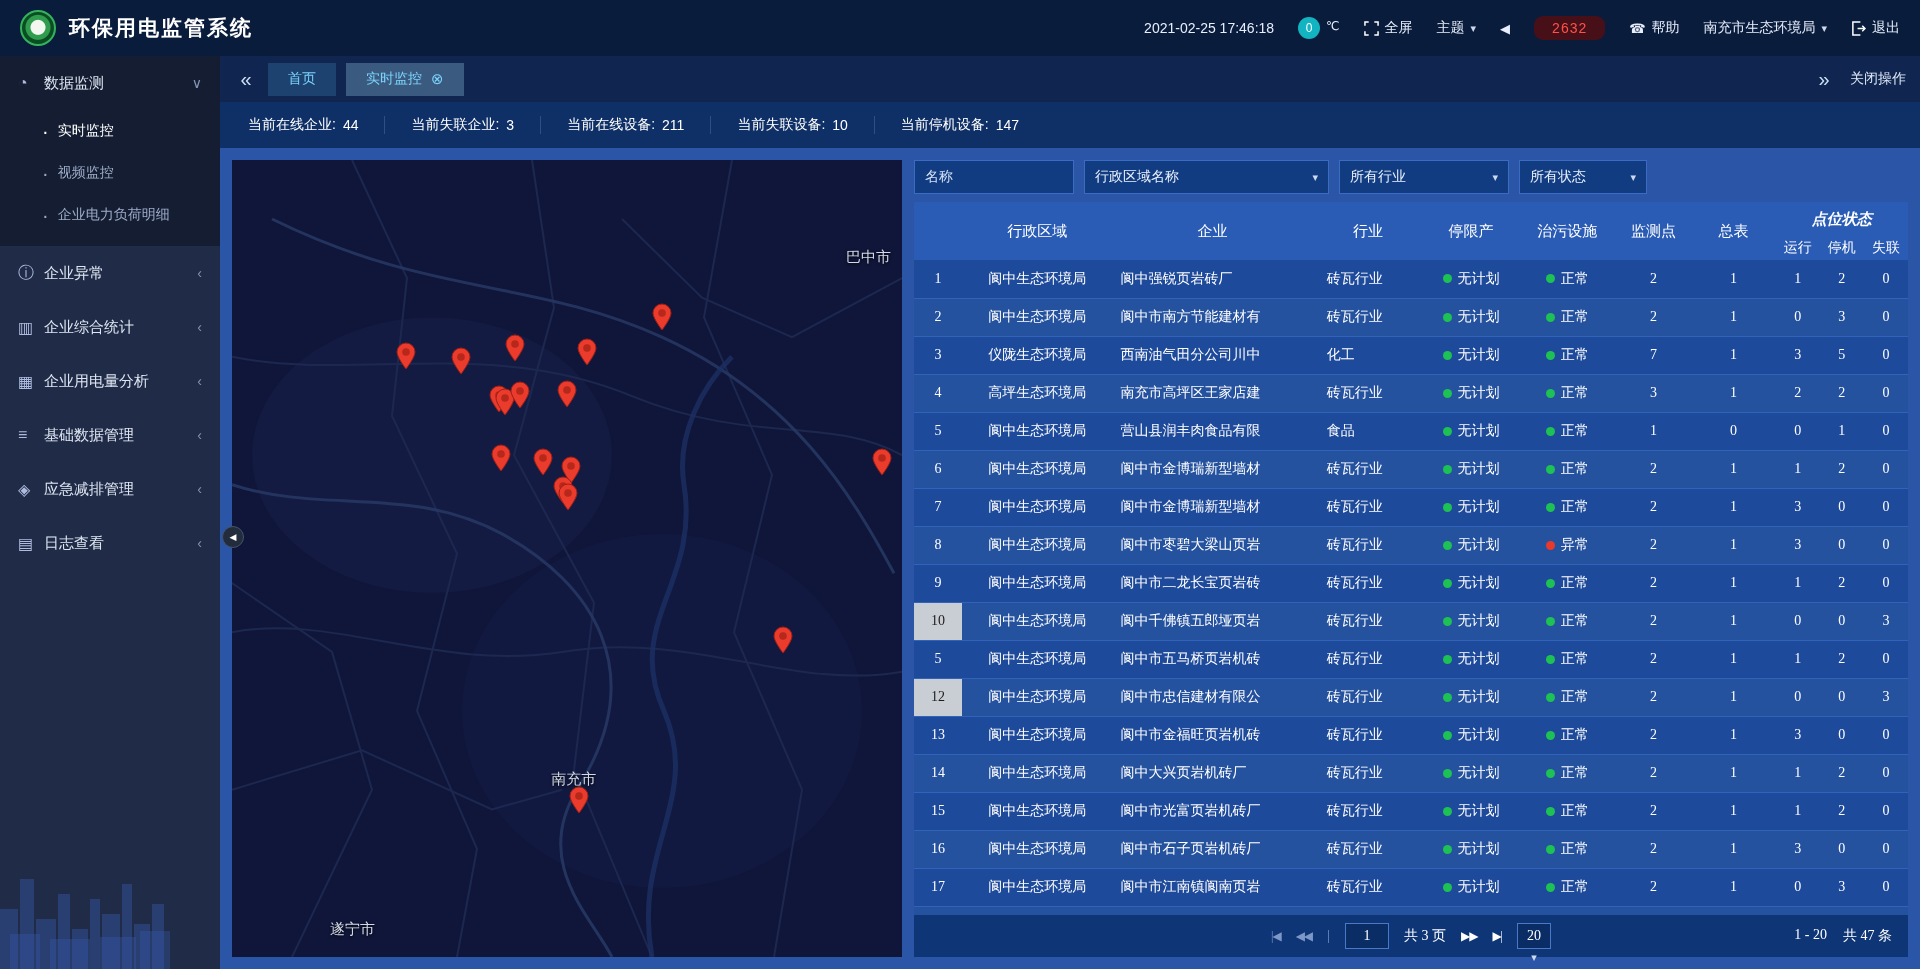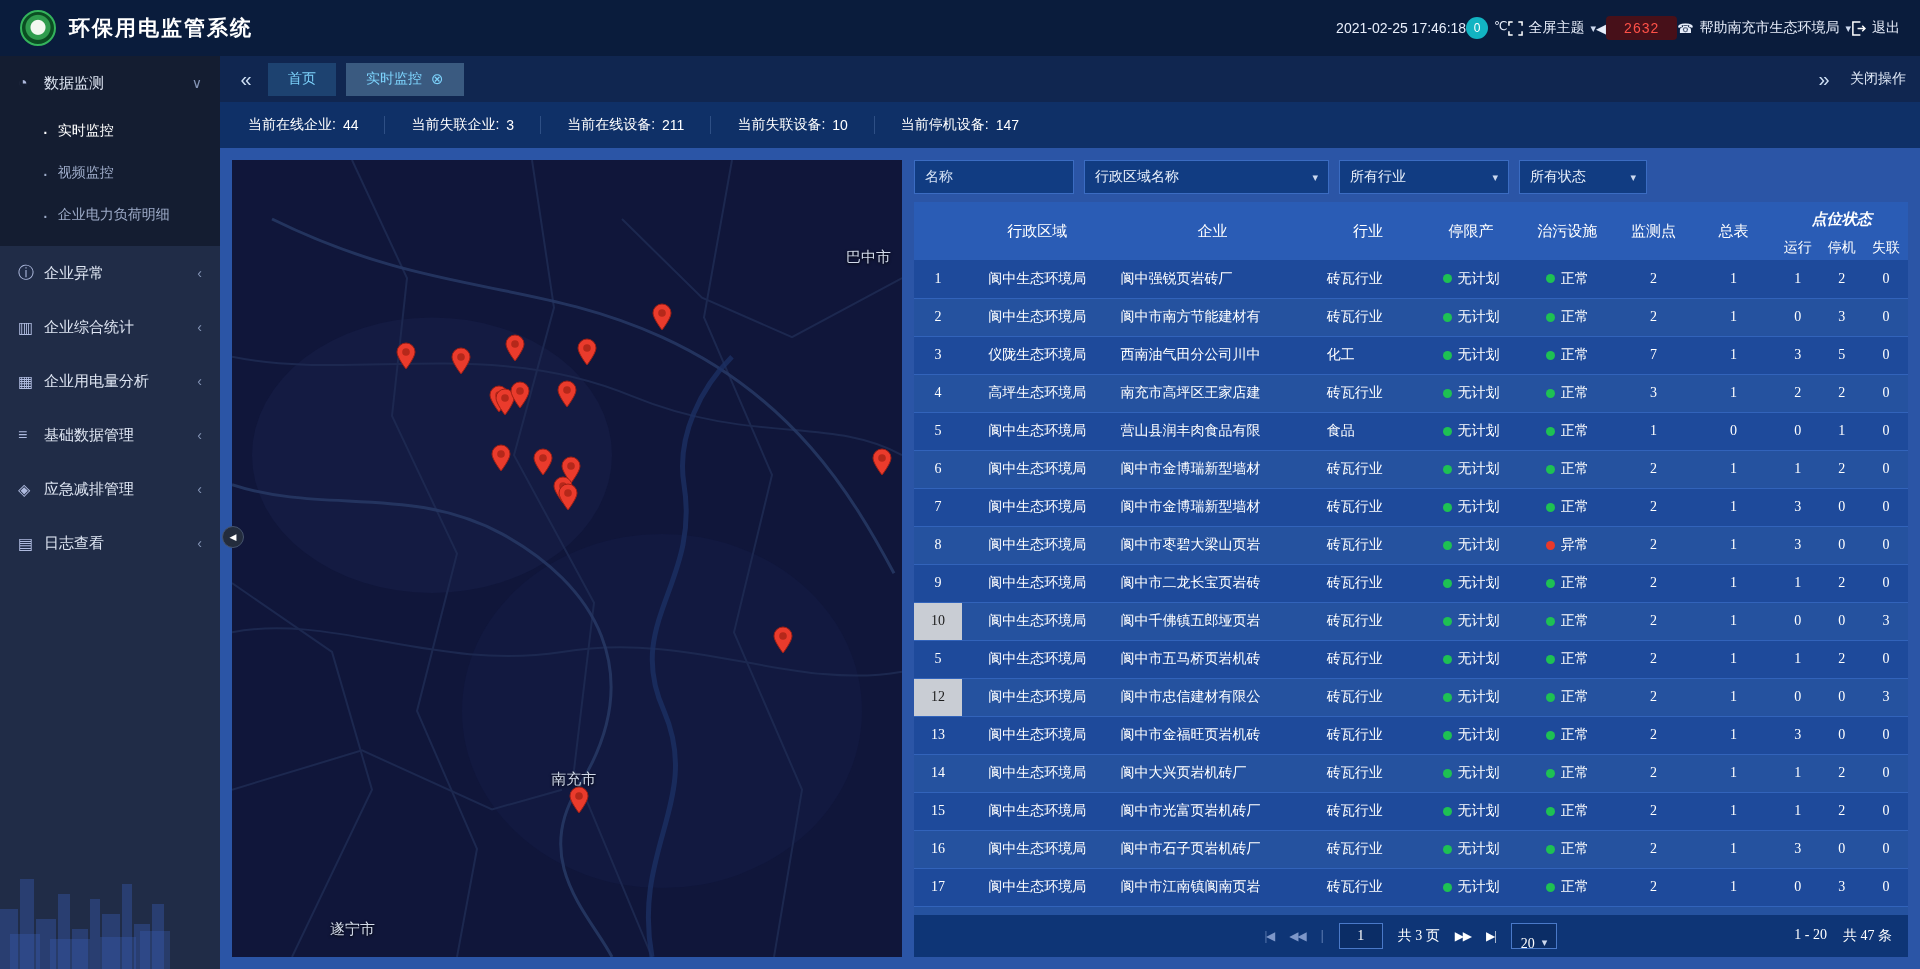--- a/index.html
+++ b/index.html
@@ -5,25 +5,25 @@
   * { box-sizing: border-box; margin: 0; padding: 0; }
   html,body { width:1920px; height:969px; overflow:hidden; }
   body { font-family:"Liberation Sans","DejaVu Sans",sans-serif; background:#2b55a6; color:#fff; }
 
   
   .topbar { height:56px; background:#0a1c3c; display:flex; align-items:center; padding:0 20px; }
   .logo { width:36px; height:36px; border-radius:50%; flex-shrink:0;
           background:radial-gradient(circle at 50% 48%, #f2f8f0 0 7px, #2f9c4e 8px 12px, #0b4d22 13px 100%);
           border:2px solid #34b35c; margin-right:13px; }
   .app-title { font-size:21px; font-weight:bold; letter-spacing:2px; color:#ffffff; }
-  .topbar-right { margin-left:auto; display:flex; align-items:center; font-size:14px; color:#e8eefb; }
+  .topbar-right { margin-left:auto; display:flex; align-items:center; gap:24px; font-size:14px; color:#e8eefb; }
   .tb-item { display:flex; align-items:center; gap:6px; cursor:pointer; white-space:nowrap; }
   .temp-circle { width:22px; height:22px; border-radius:50%; background:#12b4c2; display:flex; align-items:center; justify-content:center; font-size:12px; color:#fff; }
   .temp-unit { font-size:12px; align-self:flex-start; margin-top:2px; }
-  .badge-alert { background:#471019; color:#ff5148; padding:4px 18px; border-radius:4px; font-size:14px; letter-spacing:1px; }
+  .badge-alert { background:#471019; color:#ff5148; padding:4px 18px; border-radius:9px; font-size:14px; letter-spacing:1px; }
   .caret { font-size:11px; color:#cdd9ef; }
   .glyph { font-size:13px; }
 
   
   .layout { display:flex; height:913px; }
 
   
   .sidebar { width:220px; background:#202c47; position:relative; flex-shrink:0; overflow:hidden; }
   .sb-section.expanded { background:#141d31; }
   .sb-head { height:54px; display:flex; align-items:center; padding:0 18px; font-size:15px; color:#dfe6f3; cursor:pointer; }
@@ -83,21 +83,21 @@
   .sdot { width:9px; height:9px; border-radius:50%; flex-shrink:0; }
   .sdot.green { background:#1ec153; }
   .sdot.red { background:#e8392b; }
 
   .pager { height:42px; background:#0e3576; display:flex; align-items:center; position:relative; flex-shrink:0; font-size:14px; }
   .pager-center { margin:0 auto; display:flex; align-items:center; gap:15px; }
   .pg-ico { font-size:12px; letter-spacing:-1px; cursor:pointer; color:#ffffff; }
   .pg-ico.disabled { color:#7d97c9; cursor:default; }
   .pg-divider { color:#7d97c9; }
   .page-box { width:44px; height:26px; background:#0b2d66; border:1px solid #4a79c8; display:flex; align-items:center; justify-content:center; }
-  .size-select { height:26px; background:#0b2d66; border:1px solid #4a79c8; display:flex; align-items:flex-start; gap:7px; padding:12px 9px; cursor:pointer; }
+  .size-select { height:26px; background:#0b2d66; border:1px solid #4a79c8; display:flex; align-items:center; gap:7px; padding:4px 9px; cursor:pointer;flex-direction:column; }
   .pager-right { position:absolute; right:16px; display:flex; gap:16px; }
 </style>
 </head>
 <body>
 
 <div class="topbar">
   <div class="logo"></div>
   <div class="app-title">环保用电监管系统</div>
   <div class="topbar-right">
     <span class="tb-item">2021-02-25 17:46:18</span>

